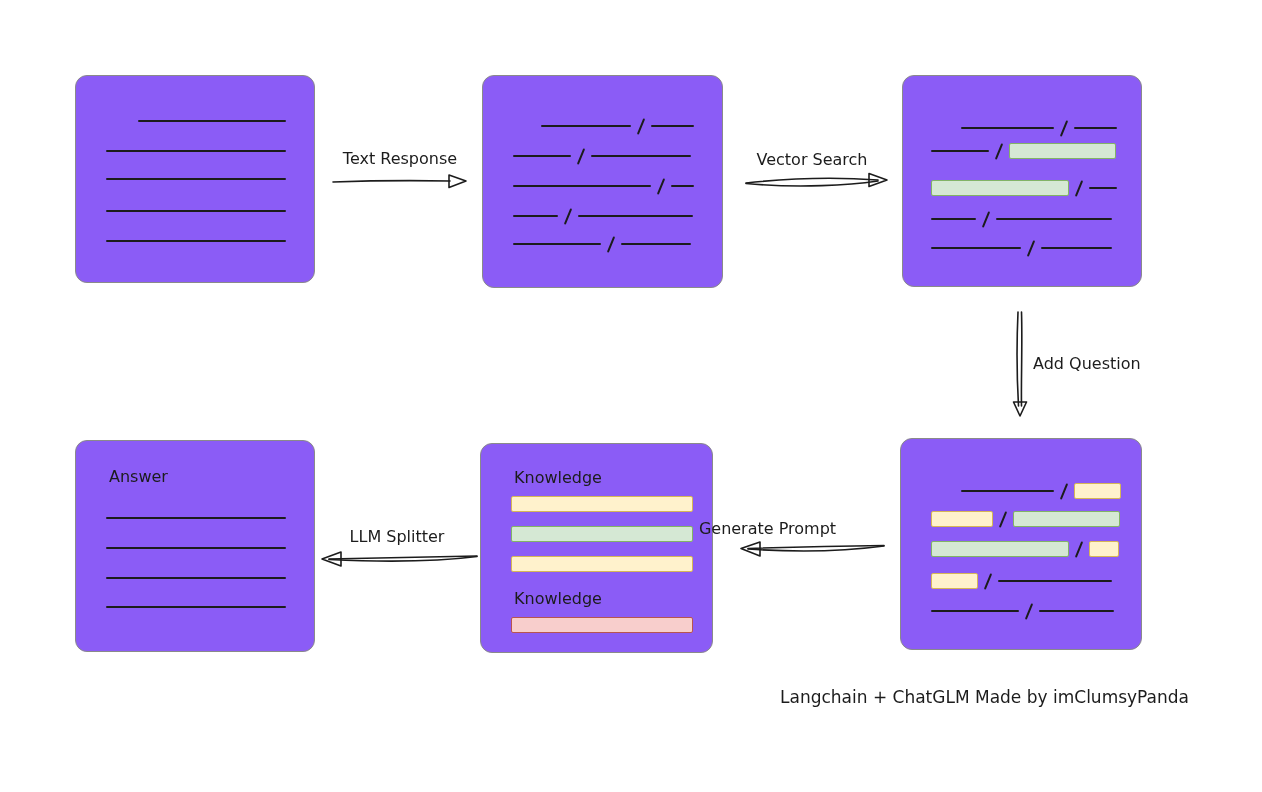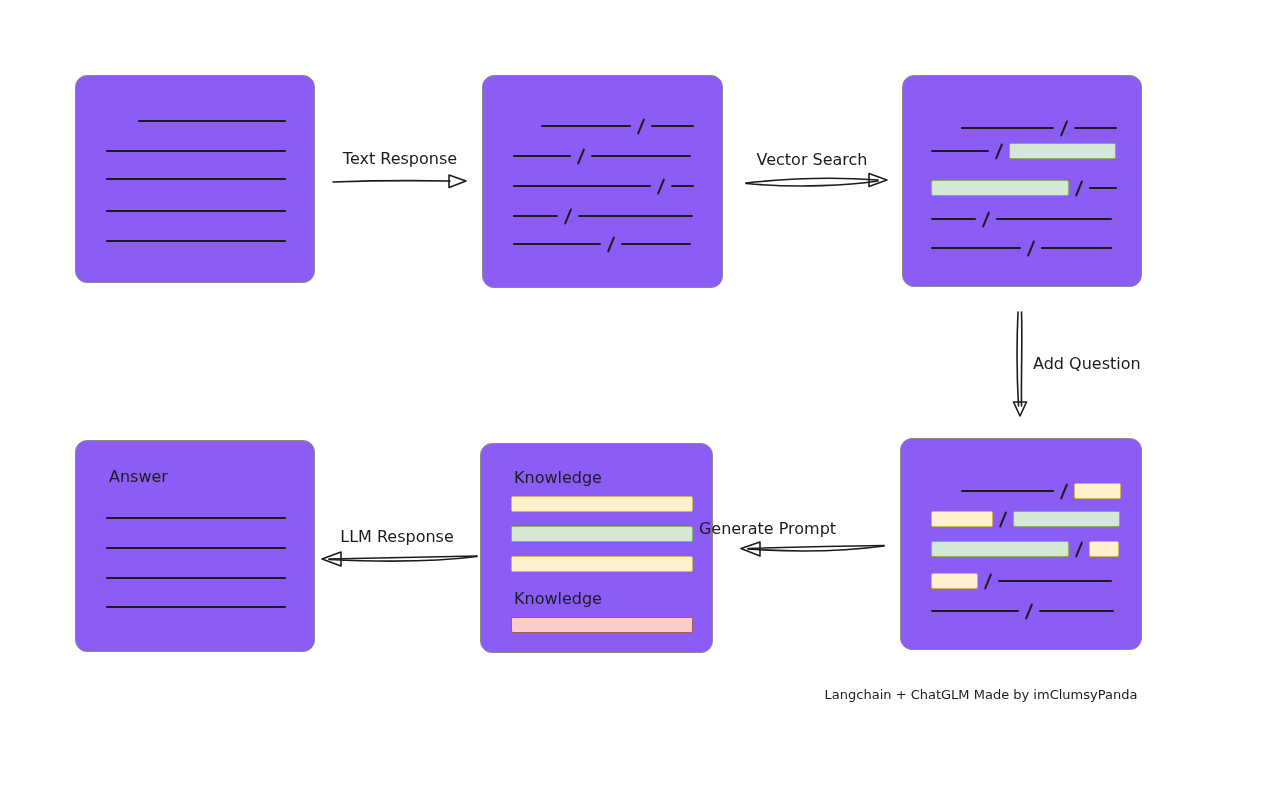--- a/index.html
+++ b/index.html
@@ -30,21 +30,21 @@
   .bar.green {background:var(--green-fill,#d5e8d4); border-color:var(--green-stroke,#82b366);}
   .bar.yellow{background:var(--yellow-fill,#fff2cc);border-color:var(--yellow-stroke,#d6b656);}
   .bar.red   {background:var(--red-fill,#f8cecc);  border-color:var(--red-stroke,#b85450);}
   .node-label{font-size:16px;font-weight:500;margin-left:3px;white-space:nowrap;}
   .arrow-label{
     position:absolute;font-size:16px;font-weight:500;text-align:center;
     white-space:nowrap;color:var(--ink,#1c1c1c);
   }
   .caption{
     position:absolute;left:780px;top:687px;width:402px;text-align:center;
-    font-size:13px;font-weight:500;white-space:nowrap;color:var(--ink,#1c1c1c);
+    font-size:17px;font-weight:500;white-space:nowrap;color:var(--ink,#1c1c1c);
   }
 </style>
 </head>
 <body>
 
 <div class="canvas">
 
   <svg class="arrows">
     <g>
       <path d="M333,182 C375,180.5 420,180.5 450,181"></path>
@@ -209,16 +209,16 @@
       </div>
       <div class="row" style="top: 151px; left: 30px;">
         <span class="tline" style="width: 180px;"></span>
       </div>
     </div>
 
   <div class="arrow-label" style="left:325px;top:149px;width:150px;">Text Response</div>
   <div class="arrow-label" style="left:737px;top:150px;width:150px;">Vector Search</div>
   <div class="arrow-label" style="left:1033px;top:354px;width:130px;text-align:left;">Add Question</div>
   <div class="arrow-label" style="left:690px;top:519px;width:155px;">Generate Prompt</div>
-  <div class="arrow-label" style="left:322px;top:527px;width:150px;">LLM Response</div>
+  <div class="arrow-label" style="left:322px;top:527px;width:150px;">LLM Splitter</div>
 
   <div class="caption">Langchain + ChatGLM Made by imClumsyPanda</div>
 </div>
 
 </body></html>

